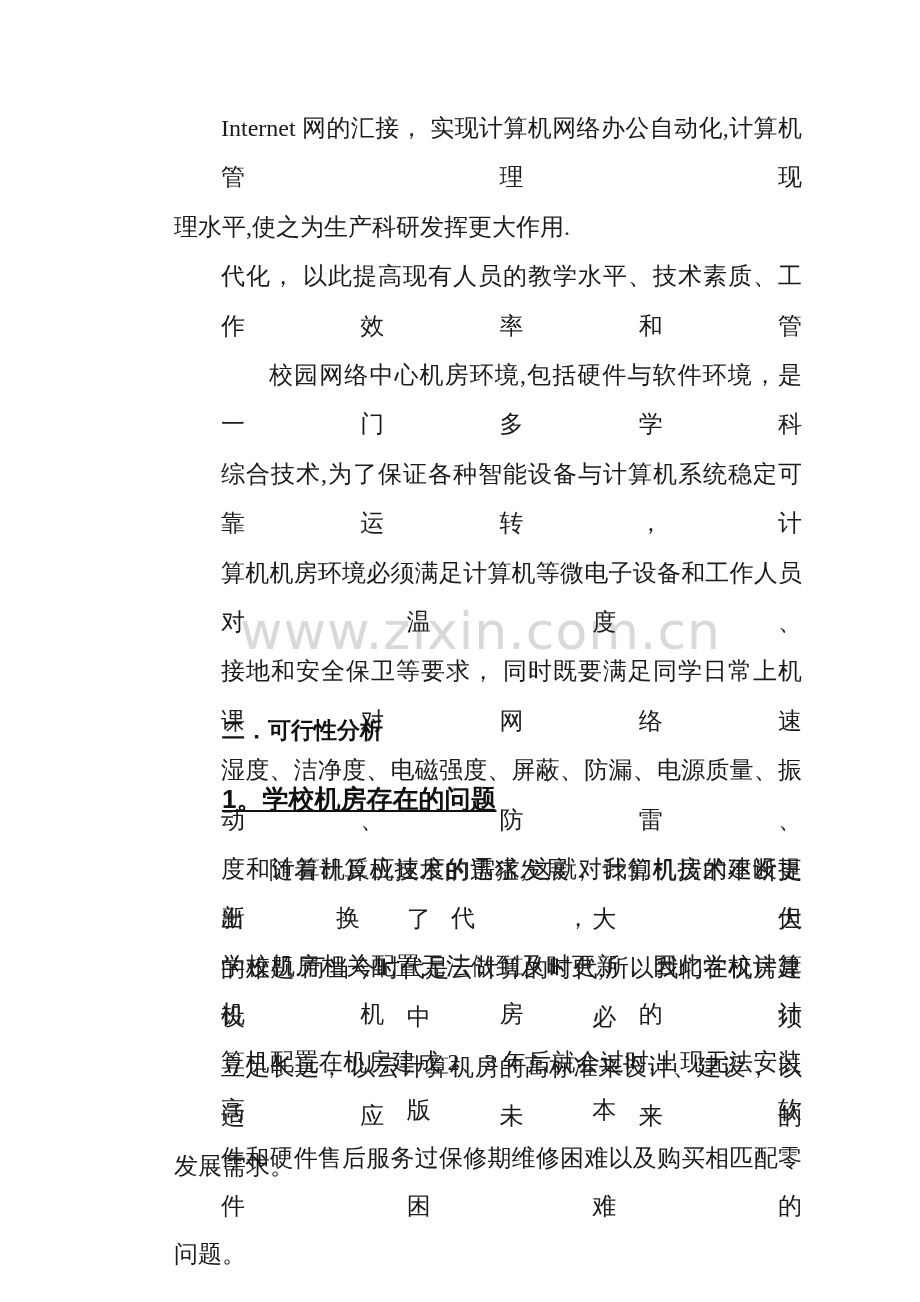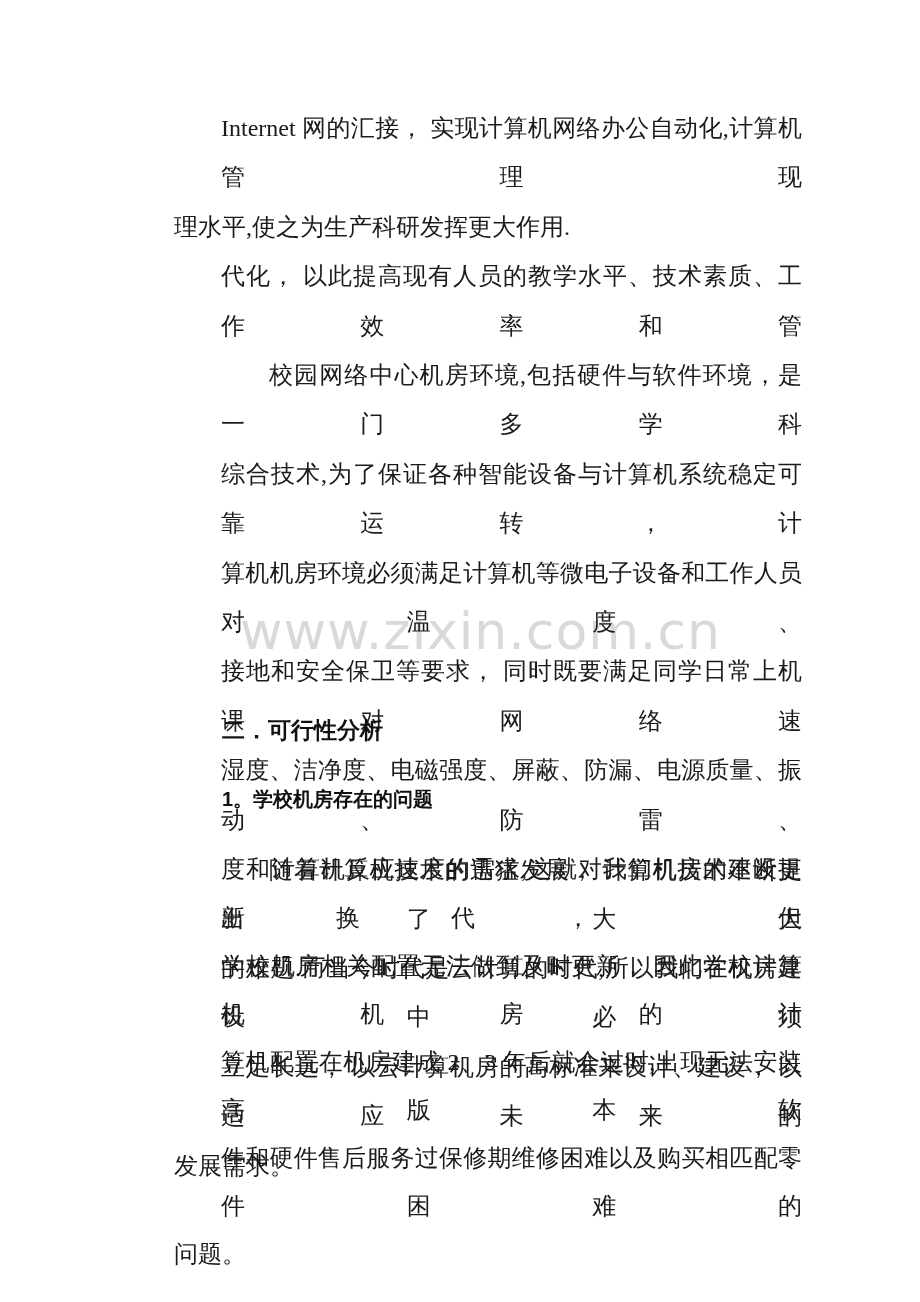--- a/index.html
+++ b/index.html
@@ -66,22 +66,23 @@
     color: #111111;
     white-space: nowrap;
   }
   #heading-section {
     top: 712px;
     font-size: 23px;
     line-height: 36px;
   }
   #heading-sub {
     top: 782px;
-    font-size: 20px;
+    font-size: 26px;
     line-height: 34px;
+    text-decoration: underline;
   }
 </style>
 </head>
 <body>
 
 <div class="page">
 
   <div class="watermark">www.zixin.com.cn</div>
 
   <div class="textblock" id="block-upper">

